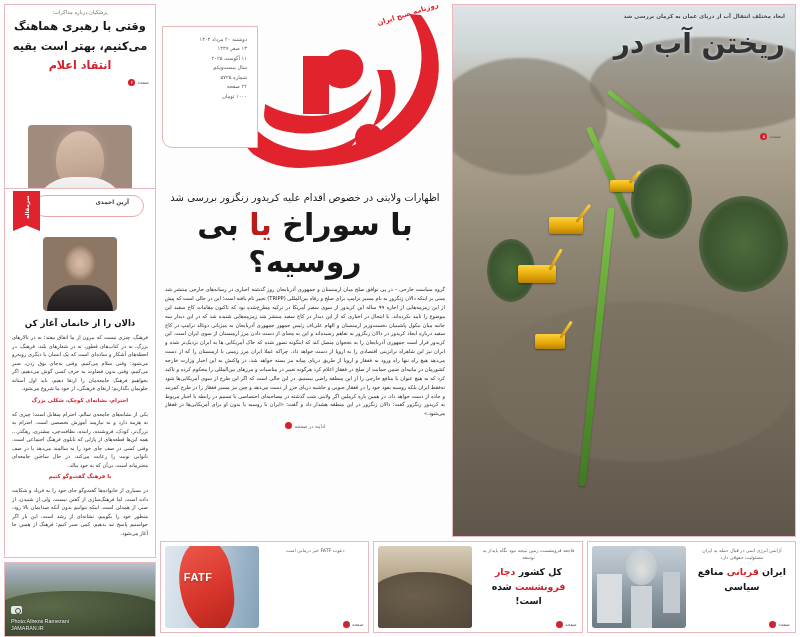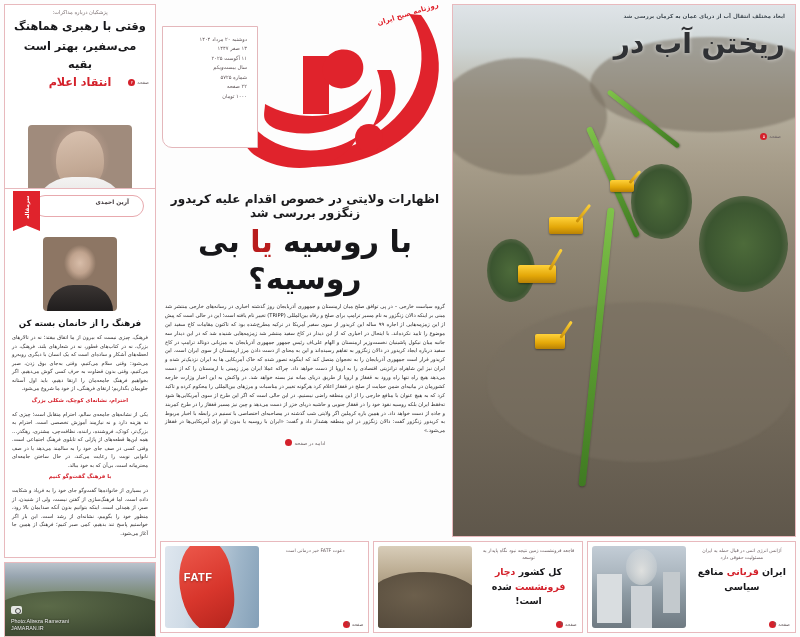--- a/index.html
+++ b/index.html
@@ -290,22 +290,22 @@
   }
   .date-box div {
     font-size: 5.1px;
     color: #5a5053;
     line-height: 1.85;
     padding-right: 4px;
   }
 
   
   .main-kicker {
-    font-size: 12px;
-    font-weight: bold;
+    font-size: 10px;
+    font-weight: normal;
     color: #1b1b1d;
     text-align: center;
     margin-top: 2px;
   }
   .main-head {
     text-align: center;
     font-size: 30px;
     font-weight: bold;
     color: #17171a;
     line-height: 1.22;
@@ -530,39 +530,39 @@
 </head>
 <body>
 
 <div class="page">
 
   <div class="left-col">
 
     <div class="teaser-top">
       <div class="teaser-kicker">پزشکیان درباره مذاکرات:</div>
       <div class="teaser-head">وقتی با رهبری هماهنگ</div>
-      <div class="teaser-head">می‌سفیر، بهتر است بقیه</div>
+      <div class="teaser-head">می‌کنیم، بهتر است بقیه</div>
       <div class="teaser-head-red">انتقاد اعلام</div>
       <div class="page-tag" style="right:6px; top:74px;">
         <span>صفحه</span>
         <span class="dot">۲</span>
       </div>
       <div class="portrait"></div>
     </div>
 
     <div class="editorial">
       <div class="ed-top">
         <div class="ed-pill"></div>
         <div class="ed-author">آرین احمدی</div>
         <div class="ed-badge">
           <span>سرمقاله</span>
         </div>
       </div>
       <div class="ed-photo"></div>
-      <div class="ed-title">فرهنگ را از خانمان بسته کن</div>
+      <div class="ed-title">دالان را از خانمان آغاز کن</div>
       <div class="ed-body">فرهنگ، چیزی نیست که بیرون از ما اتفاق بیفتد؛ نه در تالارهای بزرگ، نه در کتاب‌های قطور، نه در شعارهای بلند. فرهنگ، در لحظه‌های آشکار و ساده‌ای است که یک انسان با دیگری روبه‌رو می‌شود: وقتی سلام می‌کنیم، وقتی به‌جای بوق زدن، صبر می‌کنیم، وقتی بدون قضاوت به حرف کسی گوش می‌دهیم. اگر بخواهیم فرهنگ جامعه‌مان را ارتقا دهیم، باید اول آستانه جلویمان بگذاریم؛ ارتقای فرهنگی، از خود ما شروع می‌شود.</div>
       <div class="ed-sub">احترام، نشانه‌ای کوچک، شکلی بزرگ</div>
       <div class="ed-body">یکی از نشانه‌های جامعه‌ی سالم، احترام متقابل است؛ چیزی که نه هزینه دارد و نه نیازمند آموزش تخصصی است. احترام به بزرگ‌تر، کودک، فروشنده، راننده، نظافت‌چی، مشتری، رهگذر… همه این‌ها قطعه‌های از پازلی که تابلوی فرهنگ اجتماعی است. وقتی کسی در صف جای خود را به سالمند می‌دهد یا در صف نانوایی نوبت را رعایت می‌کند، در حال ساختن جامعه‌ای محترمانه است، بی‌آن که به خود ببالد.</div>
       <div class="ed-sub">با فرهنگ گفت‌وگو کنیم</div>
       <div class="ed-body">در بسیاری از خانواده‌ها گفت‌وگو جای خود را به فریاد و شکایت داده است. اما فرهنگ‌سازی از گفتن نیست، ولی از شنیدن، از صبر، از همدلی است. اینکه بتوانیم بدون آنکه صدایمان بالا رود، منظور خود را بگوییم، نشانه‌ای از رشد است. این بار اگر خواستیم پاسخ تند بدهیم، کمی صبر کنیم؛ فرهنگ از همین جا آغاز می‌شود.</div>
     </div>
 
     <div class="photo-bl">
       <div class="cam-icon"></div>
       <div class="photo-credit">
@@ -594,21 +594,21 @@
         <div>۱۱ آگوست ۲۰۲۵</div>
         <div>سال بیست‌ویکم</div>
         <div>شماره ۵۷۲۵</div>
         <div>۲۲ صفحه</div>
         <div>۱۰۰۰ تومان</div>
       </div>
     </div>
 
     <div>
       <div class="main-kicker">اظهارات ولایتی در خصوص اقدام علیه کریدور زنگزور بررسی شد</div>
-      <div class="main-head"><span>با روسیه </span><span class="red">یا</span><span> بی روسیه؟</span></div>
+      <div class="main-head"><span>با سوراخ </span><span class="red">یا</span><span> بی روسیه؟</span></div>
       <div class="main-body">گروه سیاست خارجی – در پی توافق صلح میان ارمنستان و جمهوری آذربایجان روز گذشته اخباری در رسانه‌های خارجی منتشر شد مبنی بر اینکه دالان زنگزور به نام مسیر ترامپ برای صلح و رفاه بین‌المللی (TRIPP) تغییر نام یافته است؛ این در حالی است که پیش از این زمزمه‌هایی از اجاره ۹۹ ساله این کریدور از سوی سفیر آمریکا در ترکیه مطرح‌شده بود که تاکنون مقامات کاخ سفید این موضوع را تایید نکرده‌اند. با ایتحال در اخباری که از این دیدار در کاخ سفید منتشر شد زمزمه‌هایی شنیده شد که در این دیدار سه جانبه میان نیکول پاشینیان نخست‌وزیر ارمنستان و الهام علی‌اف رئیس جمهور جمهوری آذربایجان به میزبانی دونالد ترامپ در کاخ سفید درباره ایجاد کریدور در دالان زنگزور به تفاهم رسیده‌اند و این به معنای از دست دادن مرز ارمنستان از سوی ایران است. این کریدور قرار است جمهوری آذربایجان را به نخجوان متصل کند که اینگونه تصور شده که خاک آمریکایی ها به ایران نزدیک‌تر شده و ایران نیز این شاهراه ترانزیتی اقتصادی را به اروپا از دست خواهد داد. چراکه عملا ایران مرز زمینی با ارمنستان را که از دست می‌دهد هیچ راه تنها راه ورود به قفقاز و اروپا از طریق دریای میانه نیز بسته خواهد شد. در واکنش به این اخبار وزارت خارجه کشورمان در بیانیه‌ای ضمن حمایت از صلح در قفقاز اعلام کرد هرگونه تغییر در مناسبات و مرزهای بین‌المللی را محکوم کرده و تاکید کرد که به هیچ عنوان با منافع خارجی را از این منظقه راضی نیستیم. در این حالی است که اگر این طرح از سوی آمریکایی‌ها شود ته‌فقط ایران بلکه روسیه نفوذ خود را در قفقاز جنوبی و حاشیه دریای خزر از دست می‌دهد و چین نیز مسیر قفقاز را در طرح کمربند و جاده از دست خواهد داد. در همین باره کرملین اگر ولایتی شب گذشته در مصاحبه‌ای اختصاصی با تسنیم در رابطه با اخبار مربوط به کریدور زنگزور گفت: دالان زنگزور در این منطقه هشدار داد و گفت: «ایران با روسیه یا بدون او برای آمریکایی‌ها در قفقاز می‌شود.»</div>
       <div class="main-more">
         <span>ادامه در صفحه</span>
         <span class="bp-dot"></span>
       </div>
     </div>
   </div>
 
   <div class="right-col">
     <div class="rphoto">

